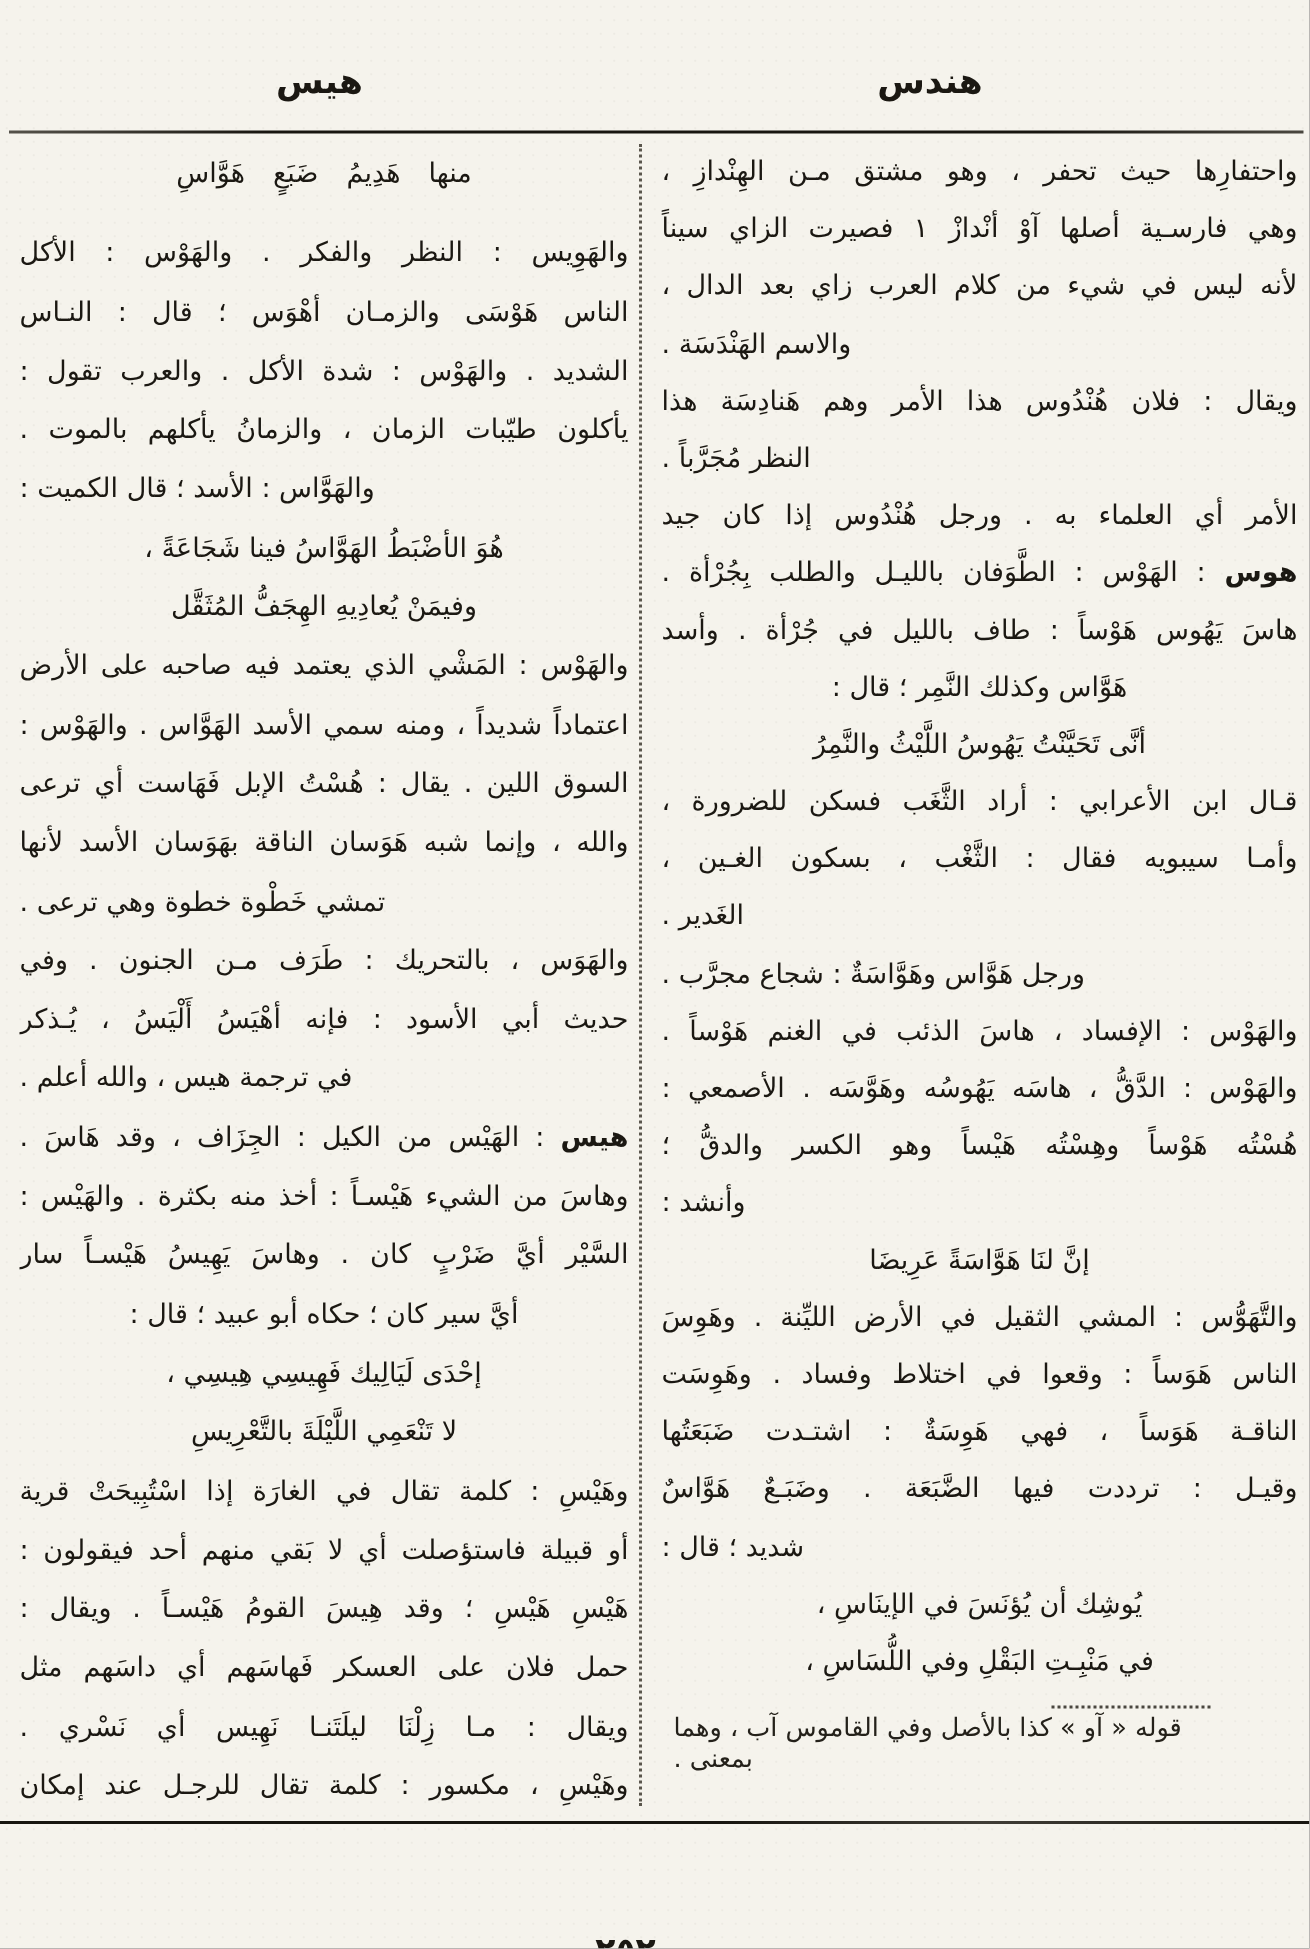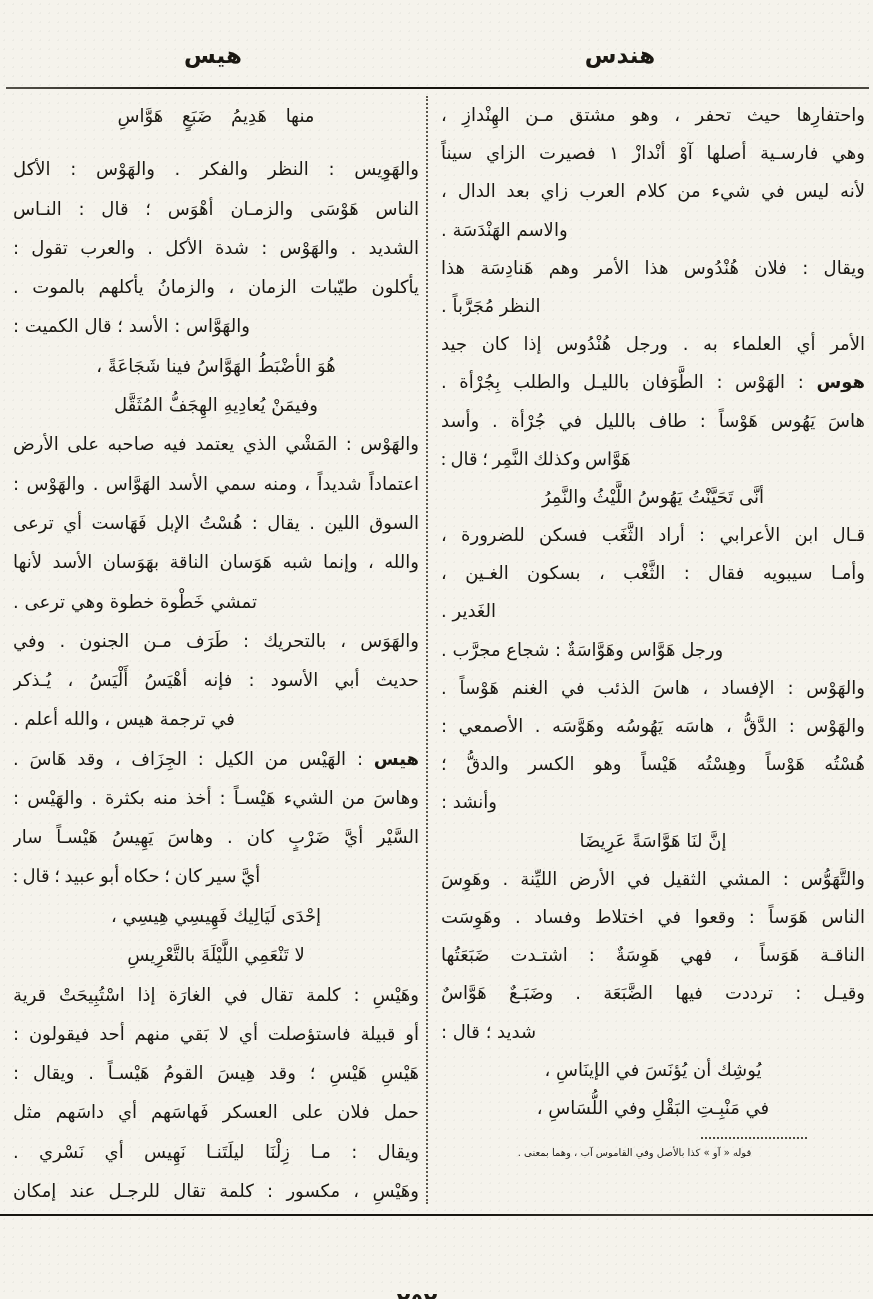--- a/index.html
+++ b/index.html
@@ -32,32 +32,32 @@
     border-left:2px dotted #5a564c;
   }
   .col{position:absolute;top:96px;font-size:18px;}
   .col-right{right:8px;width:424px;}
   .col-left{left:13px;width:406px;}
   .ln{white-space:normal;overflow:hidden;}
   .col-right .ln{line-height:38.2px;height:38.2px;}
   .col-left .ln{line-height:39.3px;height:39.3px;}
   .s-justify{text-align:justify;text-align-last:justify;-moz-text-align-last:justify;}
   .s-end{text-align:left;}
-  .s-center{text-align:left;font-family:Liberation Serif, serif;}
+  .s-center{text-align:center;}
   .s-verse{text-align:center;letter-spacing:0.3px;}
   .s-verse-wide{text-align:center;word-spacing:13px;margin-bottom:14px;}
   .ln b{font-weight:bold;}
   .fn-sep{
     height:0;width:106px;
     border-top:2px dotted #4a473f;
     margin:10px 58px 3px auto;
   }
   .footnote{
-    font-size:10px;line-height:21px;
-    text-align:center;padding-right:45px;padding-left:8px;
+    font-size:17px;line-height:21px;
+    text-align:left;padding-right:45px;padding-left:8px;
     color:#24211a;
   }
   .rule-bottom{
     position:absolute;top:1214px;left:0;width:873px;height:2px;
     background:linear-gradient(90deg,#17150f 55%,#403d36 75%,#17150f);
   }
   .page-number{
     position:absolute;top:1288px;left:417px;
     transform:translateX(-50%);
     font-size:22px;font-weight:bold;letter-spacing:2px;

